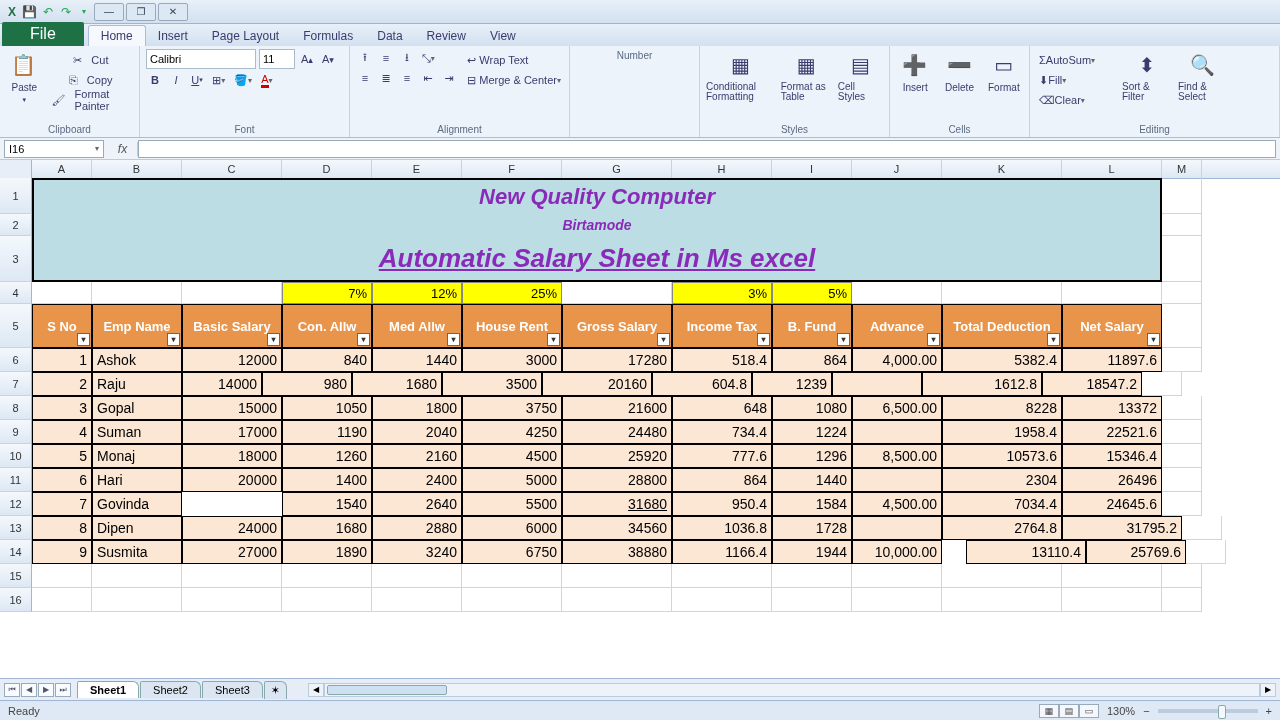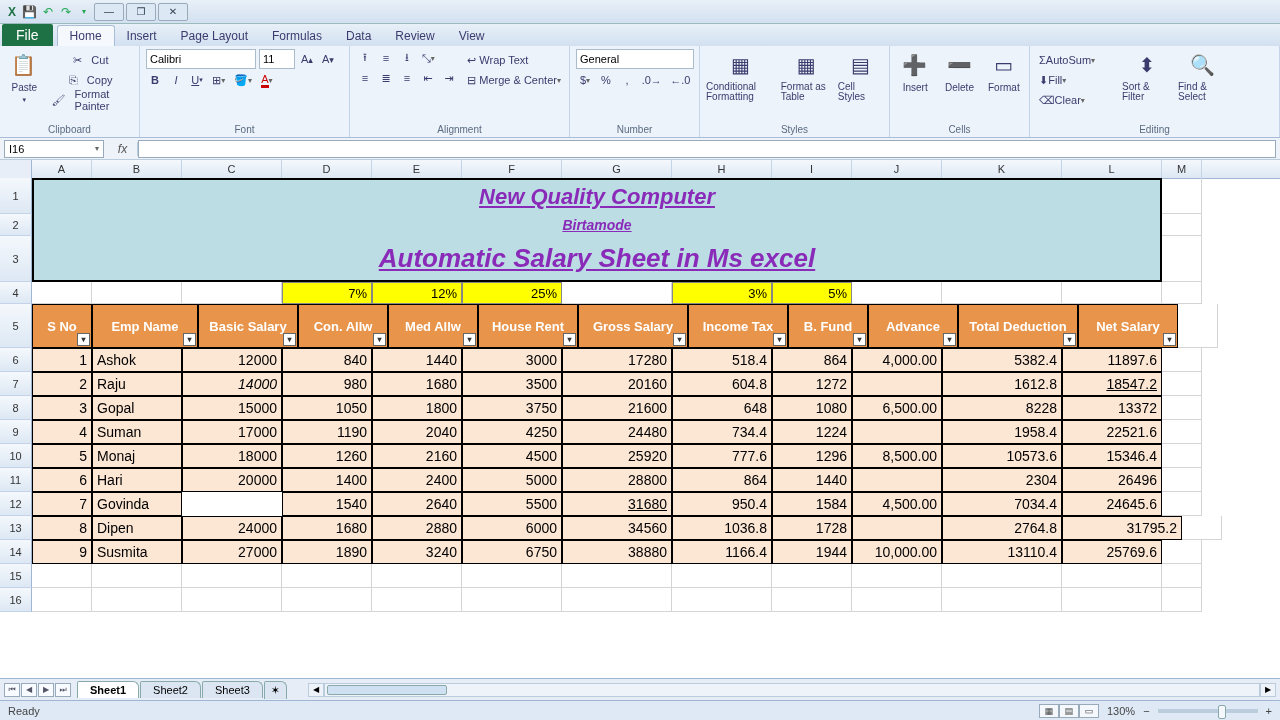--- a/index.html
+++ b/index.html
@@ -8,21 +8,21 @@
 
 .titlebar { background: linear-gradient(#e8f0f8,#d2e0f0); height: 24px; display: flex; align-items: center; padding: 0 4px; border-bottom: 1px solid #9bb; }
 .titlebar .qat { display: flex; gap: 2px; align-items: center; }
 .titlebar .qat .ic { width: 16px; height: 16px; display:flex; align-items:center; justify-content:center; font-size:12px; color:#2a5; }
 .titlebar .title { flex:1; text-align:center; color:#444; font-size:12px; }
 .titlebar .winbtns { display:flex; gap:0; }
 .titlebar .winbtns div { width: 30px; height: 18px; border:1px solid #9ab; background:#dce8f4; display:flex; align-items:center; justify-content:center; font-size:10px; color:#345; border-radius:2px; margin-left:2px; }
 
 
 .ribbon-tabs { background:linear-gradient(#e8f0f8,#d2e0f0); height:22px; display:flex; align-items:flex-end; padding-left:2px; }
-.ribbon-tabs .file { background:#1e7145; color:#fff; padding:3px 14px; font-size:14px; border-radius:2px 2px 0 0; margin-right:4px;margin-top:24px; }
+.ribbon-tabs .file { background:#1e7145; color:#fff; padding:3px 28px; font-size:16px; border-radius:2px 2px 0 0; margin-right:4px;margin-top:24px; }
 .ribbon-tabs .tab { padding:3px 12px; font-size:12px; color:#3b3b6d; cursor:default; }
 .ribbon-tabs .tab.active { background:#f5f9fd; border:1px solid #a9bdd6; border-bottom:none; border-radius:3px 3px 0 0; color:#3b3b6d; }
 
 
 .ribbon { background:#edf3fa; border-bottom:1px solid #a9bdd6; height:92px; display:flex; }
 .group { border-right:1px solid #c3d4e8; padding:3px 6px 0 6px; display:flex; flex-direction:column; }
 .group .body { flex:1; display:flex; gap:6px; align-items:flex-start; }
 .group .label { text-align:center; font-size:10px; color:#5a6b82; padding:1px 0 2px; }
 .big-btn { display:flex; flex-direction:column; align-items:center; width:44px; font-size:10px; color:#3b3b6d; gap:3px; padding-top:2px;}
 .big-btn .ic { width:28px; height:28px; display:flex; align-items:center; justify-content:center; font-size:20px; }
@@ -44,21 +44,21 @@
 .col-headers { display:flex; background:linear-gradient(#f4f8fc,#dde8f4); border-bottom:1px solid #9fb6d4; font-size:11px; color:#333; }
 .corner { width:32px; height:18px; border-right:1px solid #9fb6d4; background:#e8eef8;}
 .ch { height:18px; border-right:1px solid #c3d4e8; text-align:center; line-height:18px; }
 .row-headers { position:absolute; left:0; top:18px; width:32px; }
 .rh { height:24px; border-bottom:1px solid #c3d4e8; border-right:1px solid #9fb6d4; text-align:center; font-size:11px; color:#333; background:linear-gradient(#f4f8fc,#dde8f4); display:flex; align-items:center; justify-content:center;}
 .cells { position:absolute; left:32px; top:18px; }
 .cellrow { display:flex; }
 .cell { height:24px; border-right:1px solid #d4d4d4; border-bottom:1px solid #d4d4d4; font-size:13px; padding:0 4px; display:flex; align-items:center; overflow:hidden; }
 
 
-.banner { background:#bcdde4; border:1px solid #000;text-decoration:underline; }
+.banner { background:#bcdde4; border:1px solid #000; }
 .b-title { color:#8a2ab8; font-style:italic; font-weight:bold; }
 .b1 { font-size:22px; justify-content:center;}
 .b2 { font-size:14px; justify-content:center;}
 .b3 { font-size:26px; justify-content:center; text-decoration:underline;}
 
 .pct { background:#ffff00; justify-content:flex-end; font-size:13px; border:1px solid #888;}
 .hdr { background:#e8944a; color:#fff; font-weight:bold; font-size:13px; text-align:center; justify-content:center; border:1px solid #000; position:relative;}
 .hdr .fdd { position:absolute; right:1px; bottom:1px; width:13px; height:13px; background:#fff; border:1px solid #666; font-size:8px; color:#333; display:flex; align-items:center; justify-content:center;}
 .dcell { background:#fce6d4; justify-content:flex-end; border:1px solid #000; font-size:14px; padding-right:4px;}
 .dcell.l { justify-content:flex-start; padding-left:4px;}
@@ -180,32 +180,20 @@
       </div>
       <div class="col" style="padding-top:2px;">
         <div class="sm-btn" style="width:100px;justify-content:flex-start;"><span>↩</span>&nbsp;<span>Wrap Text</span></div>
         <div class="sm-btn dd" style="width:110px;justify-content:flex-start;"><span>⊟</span>&nbsp;<span>Merge &amp; Center</span></div>
       </div>
     </div>
     <div class="label">Alignment</div>
   </div>
 
   <div class="group" style="width:130px;">
-    <div class="body">
-        <div class="col" style="width:100%;">
-      <input class="font-sel" style="width: 118px;" value="General">
-      <div class="row">
-        <div class="sm-btn dd">$</div>
-        <div class="sm-btn">%</div>
-        <div class="sm-btn">,</div>
-        <div class="sm-btn">.0→</div>
-        <div class="sm-btn">←.0</div>
-      </div>
-    </div>
-      </div>
     <div class="label">Number</div>
   </div>
 
   <div class="group" style="width:190px;">
     <div class="body">
       <div class="big-btn" style="width:70px;">
           <div class="ic">▦</div>
           <span style="font-size:10px;line-height:1;">Conditional Formatting</span>
         </div>
       <div class="big-btn" style="width:52px;">
@@ -328,21 +316,21 @@
         <div class="cell" style="width: 90px; height: 22px;"></div>
         <div class="cell" style="width: 120px; height: 22px;"></div>
         <div class="cell" style="width: 100px; height: 22px;"></div>
         <div class="cell" style="width: 40px; height: 22px;"></div>
       </div>
       <div class="cellrow" style="height: 44px;">
         <div class="cell hdr" style="width: 60px; height: 44px;">
           <span>S No</span>
           <div class="fdd">▾</div>
         </div>
-        <div class="cell hdr" style="width: 106px; height: 44px;">
+        <div class="cell hdr" style="width: 90px; height: 44px;">
           <span>Emp Name</span>
           <div class="fdd">▾</div>
         </div>
         <div class="cell hdr" style="width: 100px; height: 44px;">
           <span>Basic Salary</span>
           <div class="fdd">▾</div>
         </div>
         <div class="cell hdr" style="width: 90px; height: 44px;">
           <span>Con. Allw</span>
           <div class="fdd">▾</div>
@@ -392,30 +380,30 @@
         <div class="cell dcell" style="width: 100px; height: 24px;">518.4</div>
         <div class="cell dcell" style="width: 80px; height: 24px;">864</div>
         <div class="cell dcell" style="width: 90px; height: 24px;">4,000.00</div>
         <div class="cell dcell" style="width: 120px; height: 24px;">5382.4</div>
         <div class="cell dcell" style="width: 100px; height: 24px;">11897.6</div>
         <div class="cell" style="width: 40px; height: 24px;"></div>
       </div>
       <div class="cellrow" style="height: 24px;">
         <div class="cell dcell" style="width: 60px; height: 24px;">2</div>
         <div class="cell dcell l" style="width: 90px; height: 24px;">Raju</div>
-        <div class="cell dcell" style="width: 100px; height: 24px; font-style: italic;">14000</div>
+        <div class="cell dcell" style="width: 80px; height: 24px;">14000</div>
         <div class="cell dcell" style="width: 90px; height: 24px;">980</div>
         <div class="cell dcell" style="width: 90px; height: 24px;">1680</div>
         <div class="cell dcell" style="width: 100px; height: 24px;">3500</div>
         <div class="cell dcell" style="width: 110px; height: 24px;">20160</div>
         <div class="cell dcell" style="width: 100px; height: 24px;">604.8</div>
-        <div class="cell dcell" style="width: 80px; height: 24px;">1272</div>
+        <div class="cell dcell" style="width: 80px; height: 24px;">1239</div>
         <div class="cell dcell" style="width: 90px; height: 24px;"></div>
         <div class="cell dcell" style="width: 120px; height: 24px;">1612.8</div>
-        <div class="cell dcell" style="width: 100px; height: 24px; text-decoration: underline;">18547.2</div>
+        <div class="cell dcell" style="width: 100px; height: 24px;">18547.2</div>
         <div class="cell" style="width: 40px; height: 24px;"></div>
       </div>
       <div class="cellrow" style="height: 24px;">
         <div class="cell dcell" style="width: 60px; height: 24px;">3</div>
         <div class="cell dcell l" style="width: 90px; height: 24px;">Gopal</div>
         <div class="cell dcell" style="width: 100px; height: 24px;">15000</div>
         <div class="cell dcell" style="width: 90px; height: 24px;">1050</div>
         <div class="cell dcell" style="width: 90px; height: 24px;">1800</div>
         <div class="cell dcell" style="width: 100px; height: 24px;">3750</div>
         <div class="cell dcell" style="width: 110px; height: 24px;">21600</div>
@@ -505,21 +493,21 @@
         <div class="cell dcell" style="width: 60px; height: 24px;">9</div>
         <div class="cell dcell l" style="width: 90px; height: 24px;">Susmita</div>
         <div class="cell dcell" style="width: 100px; height: 24px;">27000</div>
         <div class="cell dcell" style="width: 90px; height: 24px;">1890</div>
         <div class="cell dcell" style="width: 90px; height: 24px;">3240</div>
         <div class="cell dcell" style="width: 100px; height: 24px;">6750</div>
         <div class="cell dcell" style="width: 110px; height: 24px;">38880</div>
         <div class="cell dcell" style="width: 100px; height: 24px;">1166.4</div>
         <div class="cell dcell" style="width: 80px; height: 24px;">1944</div>
         <div class="cell dcell" style="width: 90px; height: 24px;">10,000.00</div>
-        <div class="cell dcell" style="width: 120px; height: 24px;">13110.4</div>
+        <div class="cell dcell" style="width: 120px; height: 24px; margin-left: 24px;">13110.4</div>
         <div class="cell dcell" style="width: 100px; height: 24px;">25769.6</div>
         <div class="cell" style="width: 40px; height: 24px;"></div>
       </div>
       <div class="cellrow" style="height: 24px;">
         <div class="cell" style="width: 60px; height: 24px;"></div>
         <div class="cell" style="width: 90px; height: 24px;"></div>
         <div class="cell" style="width: 100px; height: 24px;"></div>
         <div class="cell" style="width: 90px; height: 24px;"></div>
         <div class="cell" style="width: 90px; height: 24px;"></div>
         <div class="cell" style="width: 100px; height: 24px;"></div>

